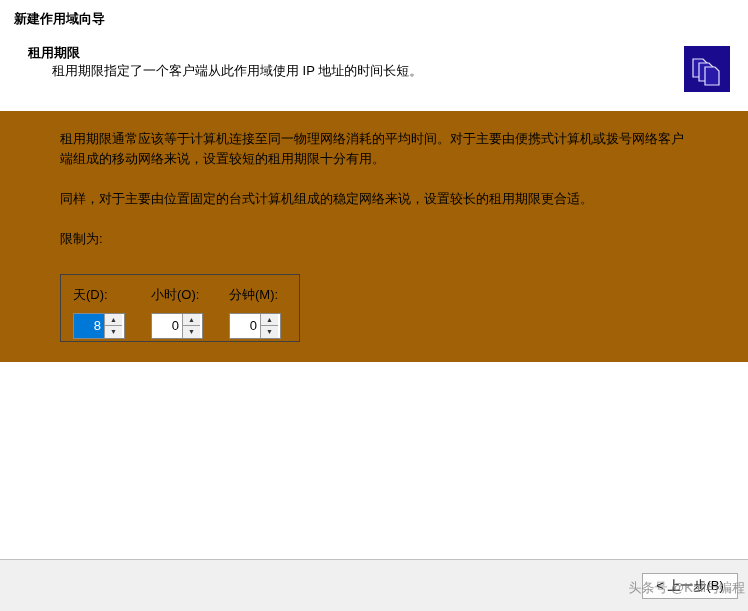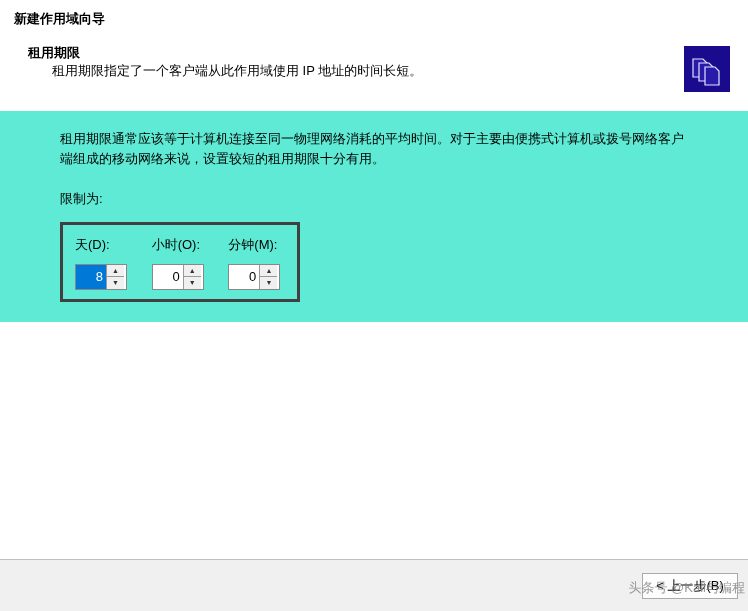--- a/index.html
+++ b/index.html
@@ -53,36 +53,36 @@
     .header-icon svg {
       width: 40px;
       height: 40px;
     }
     .separator {
       height: 1px;
       background: #c0c0c0;
       border-bottom: 1px solid #ffffff;
     }
     .content-area {
-      background: #5eead4;
+      background: #a16207;
       padding: 18px 60px 20px 60px;
       font-size: 13px;
       color: #000;
       line-height: 1.55;
     }
     .content-area p {
       margin-bottom: 20px;
     }
     .limit-label {
       margin-top: 8px;
-      margin-bottom: 13px;
+      margin-bottom: 24px;
     }
     .input-group-box {
-      border: 3px solid #404040;
-      padding: 10px 12px 9px 12px;
+      border: 1px solid #404040;
+      padding: 10px 12px 2px 12px;
       width: 240px;
     }
     .inputs-row {
       display: flex;
       gap: 20px;
     }
     .input-col {
       display: flex;
       flex-direction: column;
       width: 64px;
@@ -184,20 +184,21 @@
         <path d="M18 18 L28 18 L32 22 L32 36 L18 36 Z" fill="#2a1aaa"></path>
       </g>
     </svg>
   </div>
 </div>
 
 <div class="separator"></div>
 
 <div class="content-area">
   <p>租用期限通常应该等于计算机连接至同一物理网络消耗的平均时间。对于主要由便携式计算机或拨号网络客户端组成的移动网络来说，设置较短的租用期限十分有用。</p>
+  <p>同样，对于主要由位置固定的台式计算机组成的稳定网络来说，设置较长的租用期限更合适。</p>
   <div class="limit-label">限制为:</div>
 
   <div class="input-group-box">
     <div class="inputs-row">
       <div class="input-col">
         <div class="input-col-label">天(D):</div>
         <div class="spinner-wrap">
           <input class="spinner-input selected" value="8" style="">
           <div class="spinner-buttons">
             <button class="spinner-btn">▲</button>

